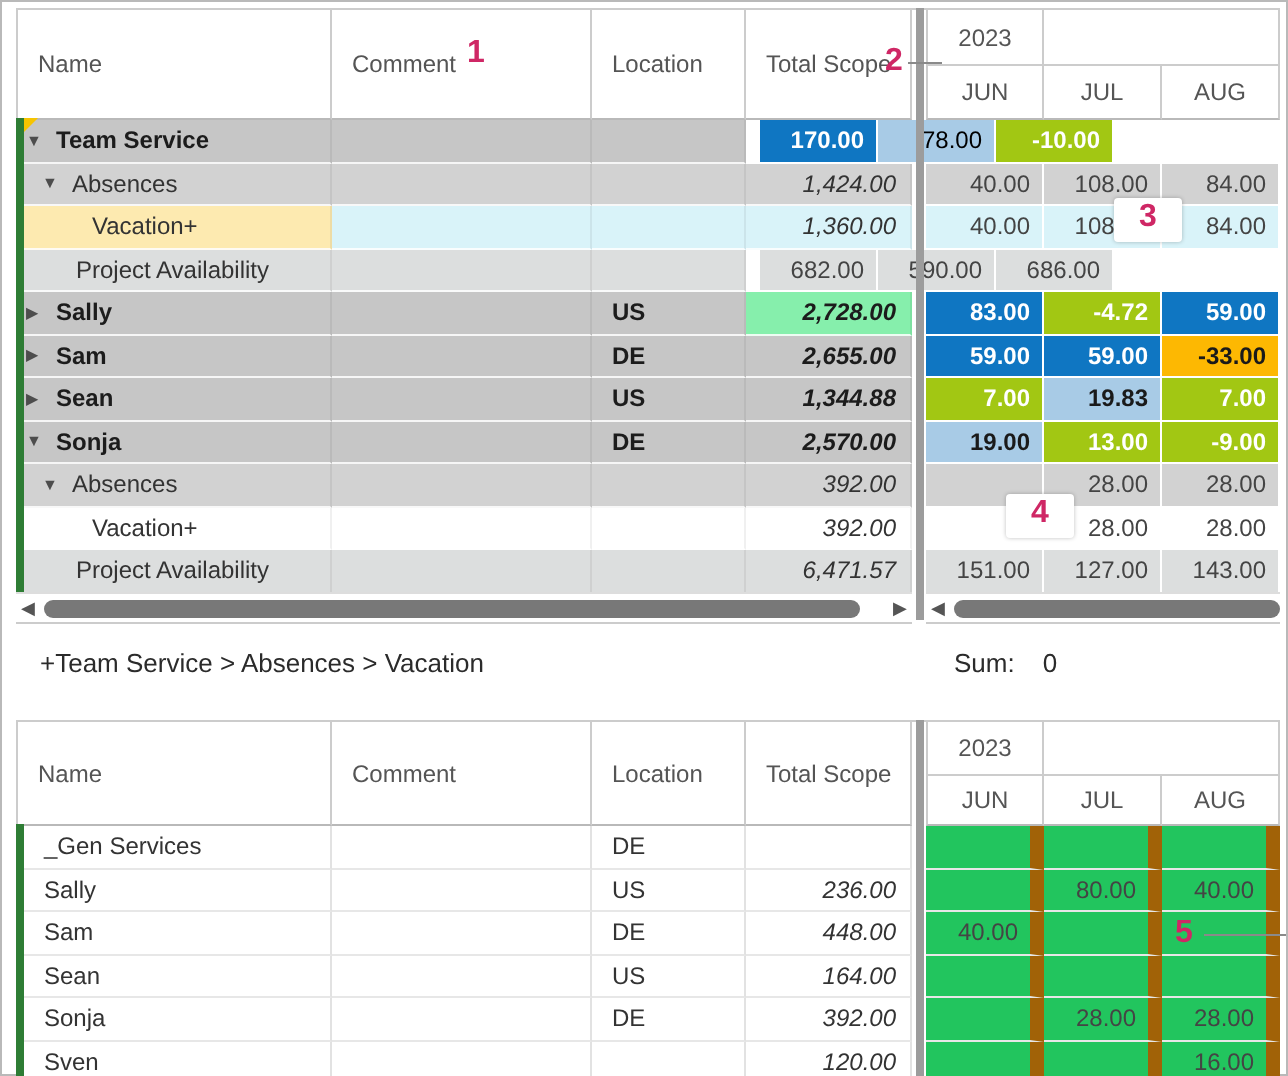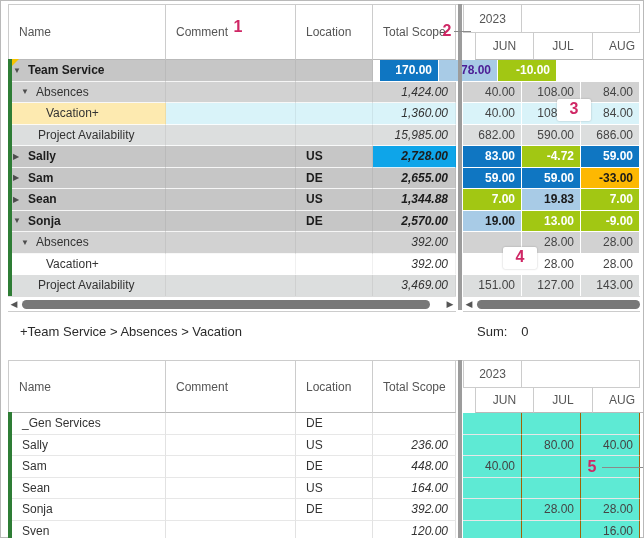--- a/index.html
+++ b/index.html
@@ -10,21 +10,21 @@
   }
   .grid{position:absolute;left:8px;width:632px;}
   .ghead{display:flex;background:#fff;border-top:1px solid #ccc;}
   .hcell{box-sizing:border-box;border-right:1px solid #ccc;border-bottom:1px solid #b9b9b9;
          display:flex;align-items:center;padding-left:10px;color:#555;background:#fff;}
   .hcell:first-child{border-left:1px solid #ccc;}
   .rhead{display:flex;flex-direction:column;}
   .yearrow{display:flex;box-sizing:border-box;}
   .yearcell{box-sizing:border-box;border-right:1px solid #ccc;border-left:1px solid #ccc;
             display:flex;align-items:center;justify-content:center;color:#555;}
-  .monthrow{display:flex;border-top:1px solid #ccc;padding-left:12px;}
+  .monthrow{display:flex;border-top:1px solid #ccc;}
   .mhcell{box-sizing:border-box;border-right:1px solid #ccc;border-bottom:1px solid #b9b9b9;
           display:flex;align-items:center;justify-content:center;color:#555;}
   .mhcell:first-child{border-left:1px solid #ccc;}
   .grow{display:flex;height:21.5px;box-sizing:border-box;}
   .cell{box-sizing:border-box;display:flex;align-items:center;overflow:hidden;white-space:nowrap;
         border-right:1px solid rgba(0,0,0,0.06);border-bottom:1px solid rgba(255,255,255,0.85);}
   .num{justify-content:flex-end;padding-right:7px;}
   .ital{font-style:italic;}
   .mcell{box-sizing:border-box;display:flex;align-items:center;justify-content:flex-end;
          padding-right:6px;border-right:1px solid #fff;border-bottom:1px solid #fff;color:#444;}
@@ -32,21 +32,21 @@
   .arrow{font-size:8px;color:#4d4d4d;width:15px;flex:0 0 15px;display:inline-block;}
   .leafpad{width:17px;flex:0 0 17px;display:inline-block;}
   .bold{font-weight:bold;color:#1c1c1c;}
   .splitter{position:absolute;width:4px;background:#9c9c9c;}
   .greenbar{position:absolute;width:4px;background:#2e7d35;}
   .corner{position:absolute;width:0;height:0;border-top:7px solid #f6c400;border-right:7px solid transparent;}
   .scrollrow{position:absolute;height:14px;display:flex;align-items:center;border-bottom:1px solid #ccc;border-top:1px solid #ddd;}
   .sarrow{font-size:9px;color:#555;line-height:14px;flex:0 0 12px;text-align:center;cursor:pointer;}
   .thumb{height:9px;background:#787878;border-radius:5px;}
   .bcell{border-right:1px solid #e2e2e2;border-bottom:1px solid #e7e7e7;background:#fff;}
-  .bm{border-right:1px solid #a16207;border-bottom:1px solid #e7e7e7;background:#5eead4;}
+  .bm{border-right:7px solid #a16207;border-bottom:1px solid #e7e7e7;background:#22c55e;}
   .marker{position:absolute;color:#cf2765;font-weight:bold;font-size:16px;line-height:20px;
           text-align:center;z-index:30;}
   .marker.boxed{background:#fff;border-radius:2px;width:34px;height:22px;box-shadow:0 0 2px rgba(0,0,0,0.25);}
   .leader{position:absolute;height:0;border-top:1px solid #8a8a8a;z-index:29;}
   #crumbbar{position:absolute;left:20px;top:322px;height:18px;display:flex;align-items:center;color:#2b2b2b;font-size:13px;}
   #sumbar{position:absolute;left:477px;top:322px;height:18px;display:flex;align-items:center;color:#2b2b2b;font-size:13px;gap:14px;}
 </style>
 </head>
 <body>
 
@@ -74,21 +74,21 @@
     <div id="top-rows">
         <div class="grow">
           <div class="cell bold" style="width: 158px; flex: 0 0 158px; background: rgb(198, 198, 198); padding-left: 5px;">
             <span class="arrow">▼</span>
             <span>Team Service</span>
           </div>
           <div class="cell" style="width: 130px; flex: 0 0 130px; background: rgb(198, 198, 198);"></div>
           <div class="cell bold" style="width: 77px; flex: 0 0 77px; background: rgb(198, 198, 198); padding-left: 10px;"></div>
           <div class="gap" style="width: 7px; flex: 0 0 7px;"></div>
           <div class="mcell" style="width: 59px; flex: 0 0 59px; background: rgb(15, 118, 194); color: rgb(255, 255, 255); font-weight: bold;">170.00</div>
-          <div class="mcell" style="width: 59px; flex: 0 0 59px; background: rgb(168, 203, 230); color: #4c1d95; font-weight: bold;">78.00</div>
+          <div class="mcell" style="width: 59px; flex: 0 0 59px; background: rgb(168, 203, 230); color: #000000; font-weight: normal;">78.00</div>
           <div class="mcell" style="width: 59px; flex: 0 0 59px; background: rgb(162, 199, 19); color: rgb(255, 255, 255); font-weight: bold;">-10.00</div>
         </div>
         <div class="grow">
           <div class="cell" style="width: 158px; flex: 0 0 158px; background: rgb(210, 210, 210); padding-left: 13px;">
             <span class="arrow">▼</span>
             <span>Absences</span>
           </div>
           <div class="cell" style="width: 130px; flex: 0 0 130px; background: rgb(210, 210, 210);"></div>
           <div class="cell" style="width: 77px; flex: 0 0 77px; background: rgb(210, 210, 210); padding-left: 10px;"></div>
           <div class="cell num ital" style="width: 83px; flex: 0 0 83px; background: rgb(210, 210, 210);">1,424.00</div>
@@ -110,34 +110,33 @@
           <div class="mcell" style="width: 59px; flex: 0 0 59px; background: rgb(217, 243, 249); color: rgb(68, 68, 68);">108.00</div>
           <div class="mcell" style="width: 59px; flex: 0 0 59px; background: rgb(217, 243, 249); color: rgb(68, 68, 68);">84.00</div>
         </div>
         <div class="grow">
           <div class="cell" style="width: 158px; flex: 0 0 158px; background: rgb(220, 222, 222); padding-left: 13px;">
             <span class="leafpad"></span>
             <span>Project Availability</span>
           </div>
           <div class="cell" style="width: 130px; flex: 0 0 130px; background: rgb(220, 222, 222);"></div>
           <div class="cell" style="width: 77px; flex: 0 0 77px; background: rgb(220, 222, 222); padding-left: 10px;"></div>
-          <div class="cell num ital" style="width: 83px; flex: 0 0 83px; background: rgb(220, 222, 222);">15,985.00</div>
           <div class="gap" style="width: 7px; flex: 0 0 7px;"></div>
           <div class="mcell" style="width: 59px; flex: 0 0 59px; background: rgb(220, 222, 222); color: rgb(68, 68, 68);">682.00</div>
           <div class="mcell" style="width: 59px; flex: 0 0 59px; background: rgb(220, 222, 222); color: rgb(68, 68, 68);">590.00</div>
           <div class="mcell" style="width: 59px; flex: 0 0 59px; background: rgb(220, 222, 222); color: rgb(68, 68, 68);">686.00</div>
         </div>
         <div class="grow">
           <div class="cell bold" style="width: 158px; flex: 0 0 158px; background: rgb(198, 198, 198); padding-left: 5px;">
             <span class="arrow">▶</span>
             <span>Sally</span>
           </div>
           <div class="cell" style="width: 130px; flex: 0 0 130px; background: rgb(198, 198, 198);"></div>
           <div class="cell bold" style="width: 77px; flex: 0 0 77px; background: rgb(198, 198, 198); padding-left: 10px;">US</div>
-          <div class="cell num ital bold" style="width: 83px; flex: 0 0 83px; background: #0ea5e9;">2,728.00</div>
+          <div class="cell num ital bold" style="width: 83px; flex: 0 0 83px; background: #86efac;">2,728.00</div>
           <div class="gap" style="width: 7px; flex: 0 0 7px;"></div>
           <div class="mcell" style="width: 59px; flex: 0 0 59px; background: rgb(15, 118, 194); color: rgb(255, 255, 255); font-weight: bold;">83.00</div>
           <div class="mcell" style="width: 59px; flex: 0 0 59px; background: rgb(162, 199, 19); color: rgb(255, 255, 255); font-weight: bold;">-4.72</div>
           <div class="mcell" style="width: 59px; flex: 0 0 59px; background: rgb(15, 118, 194); color: rgb(255, 255, 255); font-weight: bold;">59.00</div>
         </div>
         <div class="grow">
           <div class="cell bold" style="width: 158px; flex: 0 0 158px; background: rgb(198, 198, 198); padding-left: 5px;">
             <span class="arrow">▶</span>
             <span>Sam</span>
           </div>
@@ -201,21 +200,21 @@
           <div class="mcell" style="width: 59px; flex: 0 0 59px; background: rgb(255, 255, 255); color: rgb(68, 68, 68);">28.00</div>
           <div class="mcell" style="width: 59px; flex: 0 0 59px; background: rgb(255, 255, 255); color: rgb(68, 68, 68);">28.00</div>
         </div>
         <div class="grow">
           <div class="cell" style="width: 158px; flex: 0 0 158px; background: rgb(220, 222, 222); padding-left: 13px;">
             <span class="leafpad"></span>
             <span>Project Availability</span>
           </div>
           <div class="cell" style="width: 130px; flex: 0 0 130px; background: rgb(220, 222, 222);"></div>
           <div class="cell" style="width: 77px; flex: 0 0 77px; background: rgb(220, 222, 222); padding-left: 10px;"></div>
-          <div class="cell num ital" style="width: 83px; flex: 0 0 83px; background: rgb(220, 222, 222);">3,469.00</div>
+          <div class="cell num ital" style="width: 83px; flex: 0 0 83px; background: rgb(220, 222, 222);">6,471.57</div>
           <div class="gap" style="width: 7px; flex: 0 0 7px;"></div>
           <div class="mcell" style="width: 59px; flex: 0 0 59px; background: rgb(220, 222, 222); color: rgb(68, 68, 68);">151.00</div>
           <div class="mcell" style="width: 59px; flex: 0 0 59px; background: rgb(220, 222, 222); color: rgb(68, 68, 68);">127.00</div>
           <div class="mcell" style="width: 59px; flex: 0 0 59px; background: rgb(220, 222, 222); color: rgb(68, 68, 68);">143.00</div>
         </div>
       </div>
     <div class="greenbar" id="top-greenbar" style="left: 0px; top: 55px; height: 236.5px; background: rgb(46, 125, 53);"></div>
     <div class="corner" id="top-corner" style="left: 4px; top: 55px;"></div>
     <div class="splitter" id="top-splitter" style="left: 450px; top: 0px; height: 306px;"></div>
   </div>

